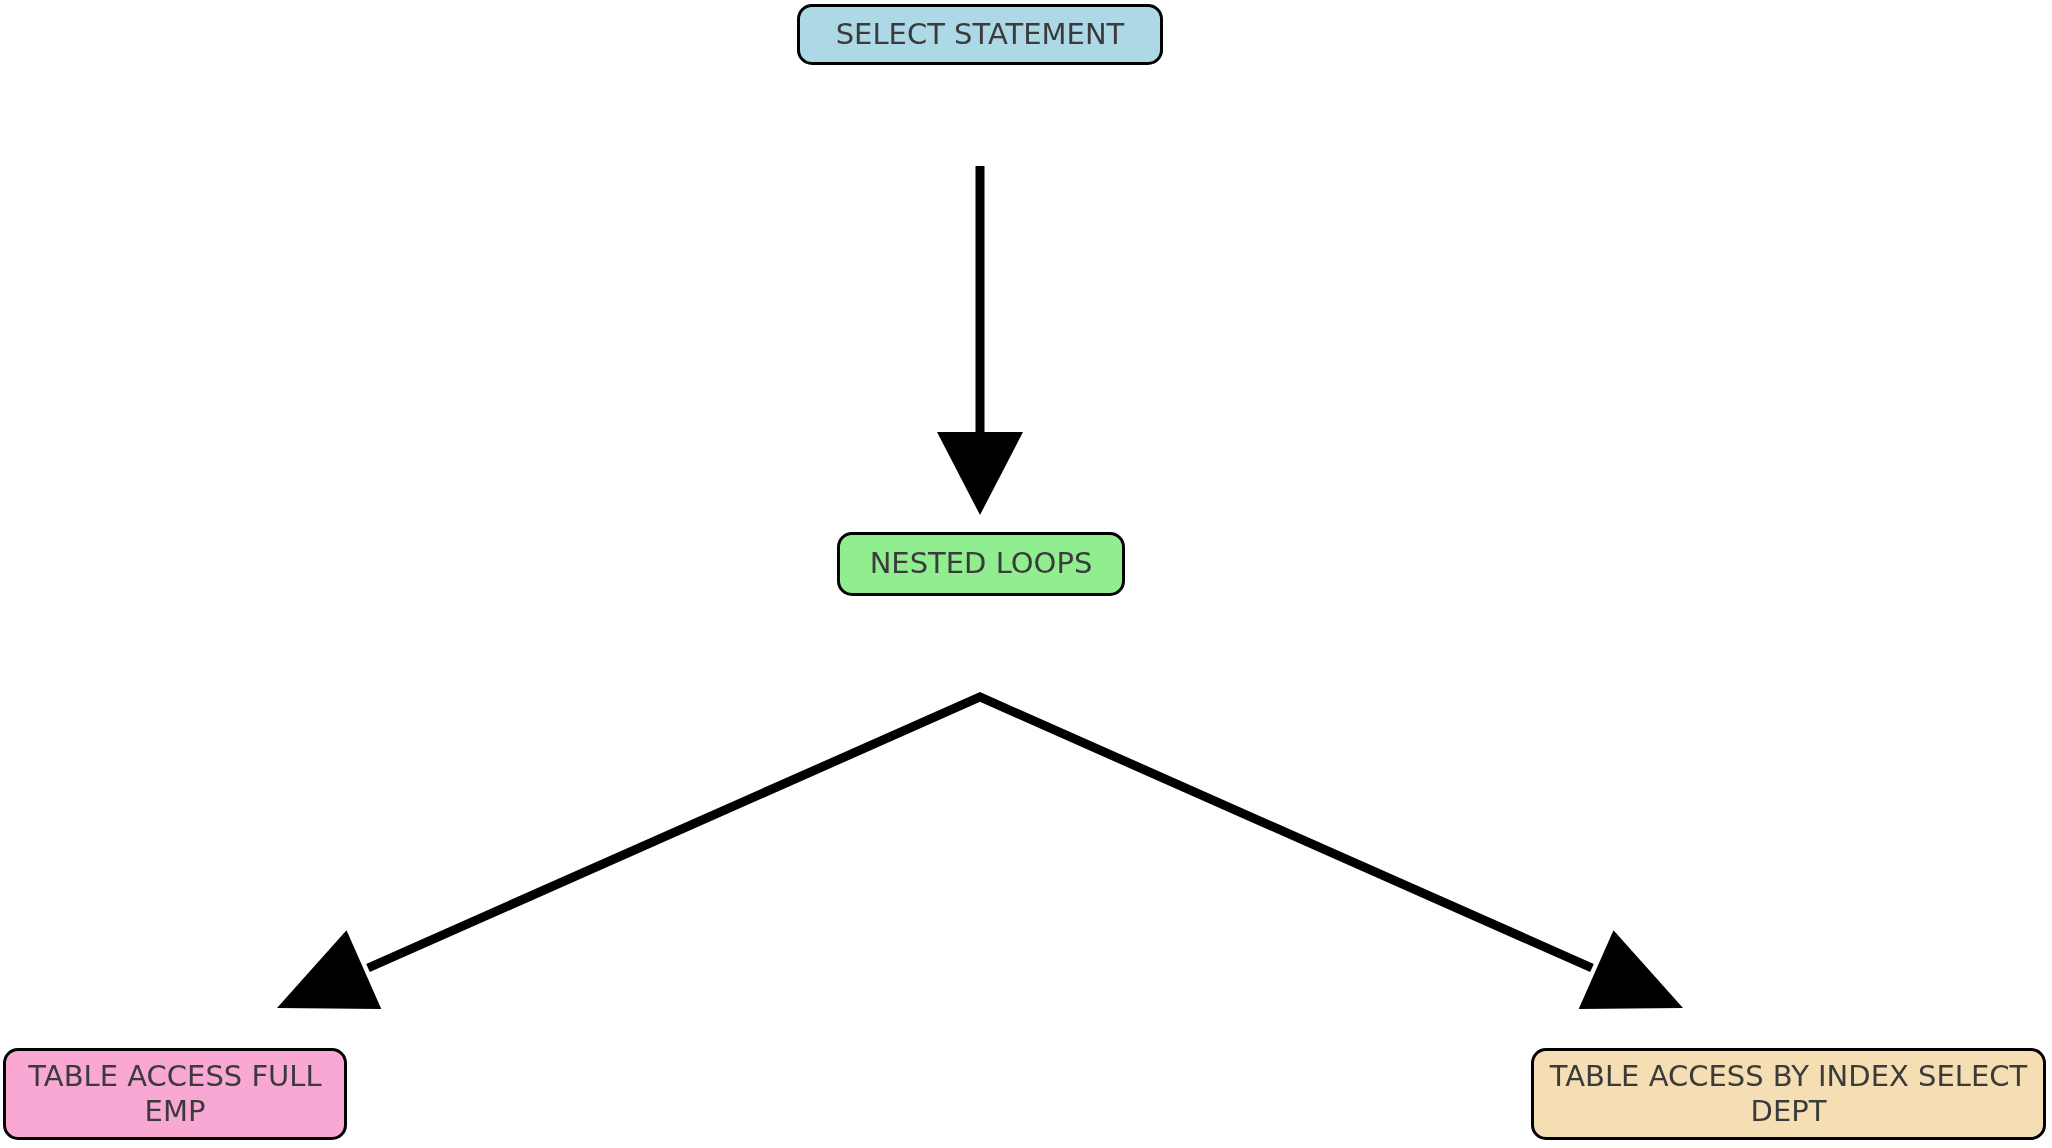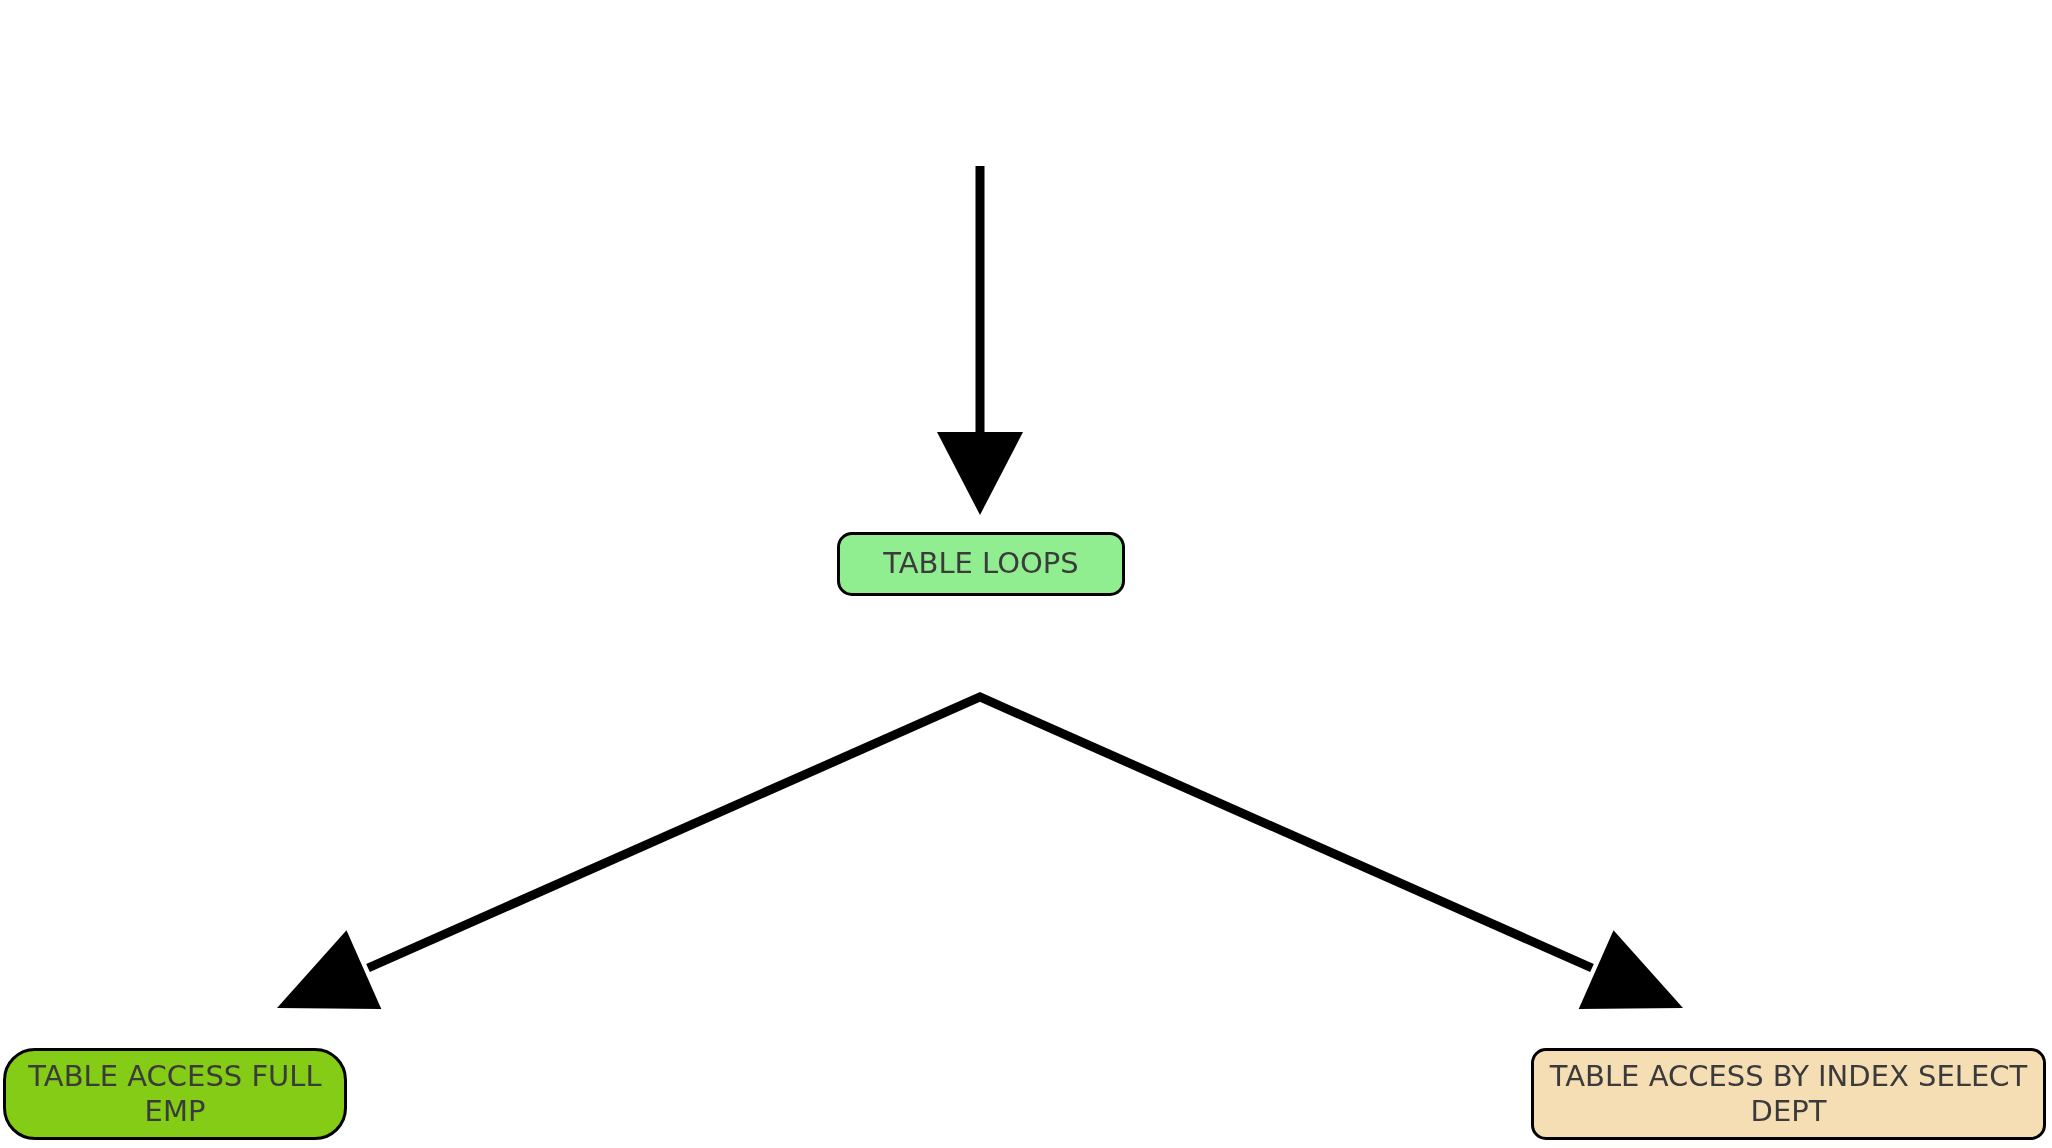--- a/index.html
+++ b/index.html
@@ -85,22 +85,23 @@
       <polygon points="937,432 1023,432 980,515"></polygon>
     </g>
 
     <g>
       <polyline points="368,968 980,697 1592,968"></polyline>
       <polygon points="277,1008 346.5,930.2 381.3,1008.9"></polygon>
       <polygon points="1683,1008 1613.5,930.2 1578.7,1008.9"></polygon>
     </g>
   </svg>
 
+  <div class="node node-select-statement" style="background: rgb(173, 216, 230);">SELECT STATEMENT</div>
 
-  <div class="node node-nested-loops" style="background: rgb(144, 238, 144);">TABLE LOOPS</div>
+  <div class="node node-nested-loops" style="background: rgb(144, 238, 144);">NESTED LOOPS</div>
 
-  <div class="node node-table-access-full-emp" style="background: #84cc16; border-radius: 32px;">TABLE ACCESS FULL
+  <div class="node node-table-access-full-emp" style="background: #f9a8d4;">TABLE ACCESS FULL
 EMP</div>
 
   <div class="node node-table-access-by-index-rowid-dept" style="background: rgb(245, 222, 179);">TABLE ACCESS BY INDEX SELECT
 DEPT</div>
 
 </div>
 
 </body></html>

